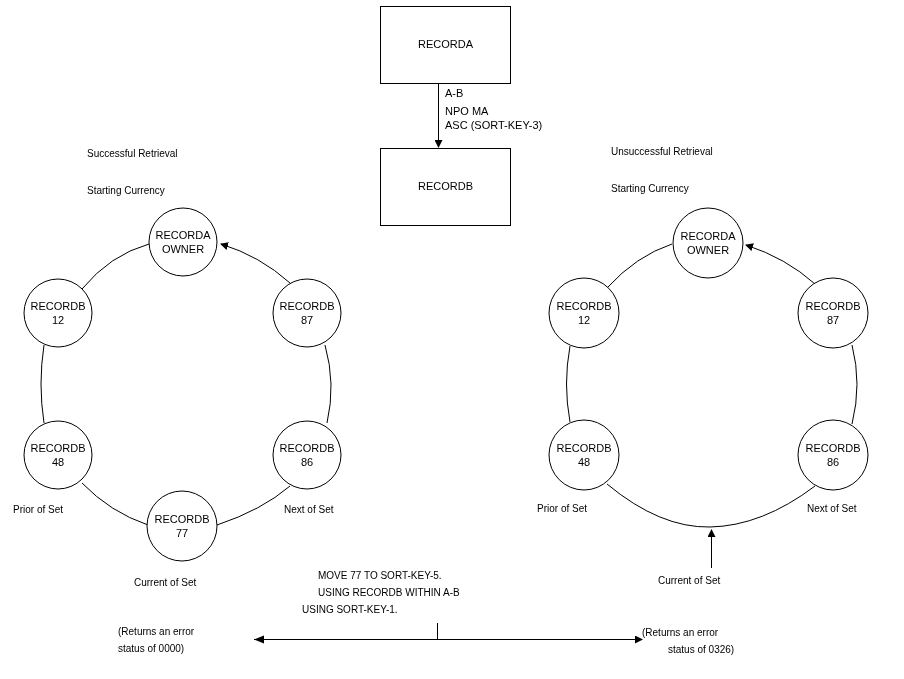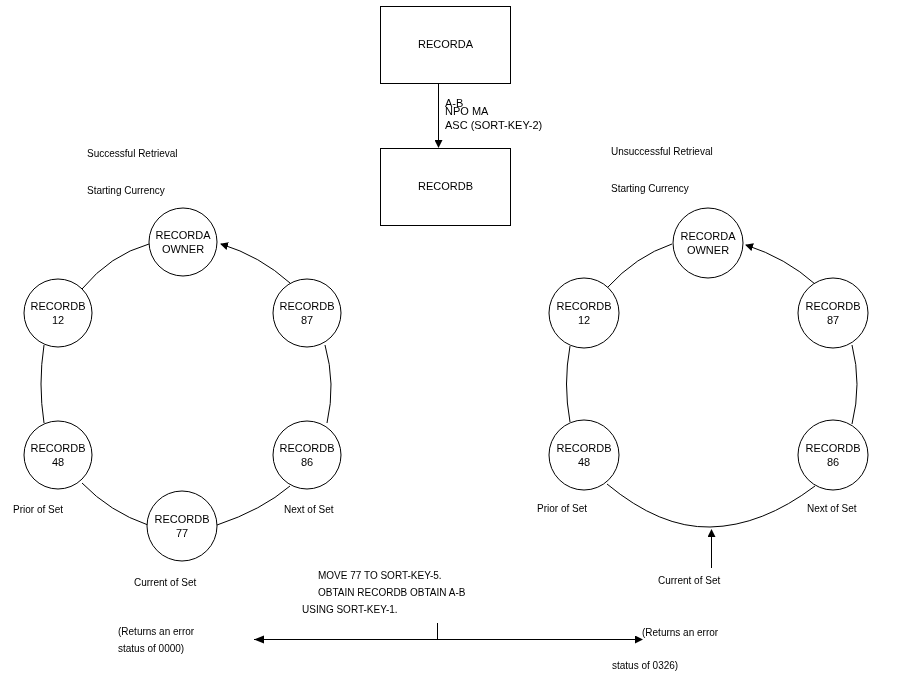--- a/index.html
+++ b/index.html
@@ -56,23 +56,23 @@
   <circle cx="584" cy="455" r="35" fill="#fff" stroke="#000"></circle>
   <circle cx="833" cy="455" r="35" fill="#fff" stroke="#000"></circle>
 
   <line x1="254" y1="639.5" x2="642" y2="639.5" stroke="#000" marker-start="url(#arrowheadL)" marker-end="url(#arrowhead)"></line>
   <path d="M254,639.5 L264,635.5 L264,643.5 Z" fill="#000"></path>
   <line x1="437.5" y1="623" x2="437.5" y2="639" stroke="#000"></line>
 </svg>
 
 <div class="box-text" style="left:380px; top:38px; width:131px;">RECORDA</div>
 <div class="box-text" style="left:380px; top:180px; width:131px;">RECORDB</div>
-<div class="lbl small" style="left:445px; top:96px; text-align:left;">A-B</div>
+<div class="lbl small" style="left:445px; top:86px; text-align:left;">A-B</div>
 <div class="lbl small" style="left:445px; top:104px; text-align:center;">NPO MA</div>
-<div class="lbl small" style="left:445px; top:118px; text-align:left;">ASC (SORT-KEY-2)</div>
+<div class="lbl small" style="left:445px; top:118px; text-align:left;">ASC (SORT-KEY-3)</div>
 
 <div class="lbl" style="left:87px; top:145px; width:200px;">Successful Retrieval</div>
 <div class="lbl" style="left:87px; top:182px; width:200px;">Starting Currency</div>
 
 <div class="node-text" style="left:149px; top:228px; width:68px;"><span>RECORDA</span><br><span>OWNER</span></div>
 <div class="node-text" style="left:24px; top:299px; width:68px;"><span>RECORDB</span><br><span>12</span></div>
 <div class="node-text" style="left:273px; top:299px; width:68px;"><span>RECORDB</span><br><span>87</span></div>
 <div class="node-text" style="left:24px; top:441px; width:68px;"><span>RECORDB</span><br><span>48</span></div>
 <div class="node-text" style="left:273px; top:441px; width:68px;"><span>RECORDB</span><br><span>86</span></div>
 <div class="node-text" style="left:148px; top:512px; width:68px;"><span>RECORDB</span><br><span>77</span></div>
@@ -89,17 +89,17 @@
 <div class="node-text" style="left:674px; top:229px; width:68px;"><span>RECORDA</span><br><span>OWNER</span></div>
 <div class="node-text" style="left:550px; top:299px; width:68px;"><span>RECORDB</span><br><span>12</span></div>
 <div class="node-text" style="left:799px; top:299px; width:68px;"><span>RECORDB</span><br><span>87</span></div>
 <div class="node-text" style="left:550px; top:441px; width:68px;"><span>RECORDB</span><br><span>48</span></div>
 <div class="node-text" style="left:799px; top:441px; width:68px;"><span>RECORDB</span><br><span>86</span></div>
 
 <div class="lbl" style="left:537px; top:500px;">Prior of Set</div>
 <div class="lbl" style="left:807px; top:500px;">Next of Set</div>
 <div class="lbl" style="left:658px; top:572px;">Current of Set</div>
 <div class="lbl" style="left:642px; top:624px; width:140px;">(Returns an error</div>
-<div class="lbl" style="left:612px; top:641px; width:140px;margin-top:16px;">status of 0326)</div>
+<div class="lbl" style="left:668px; top:641px; width:140px;">status of 0326)</div>
 
 <div class="lbl" style="left:318px; top:567px; width:240px;">MOVE 77 TO SORT-KEY-5.</div>
-<div class="lbl" style="left:318px; top:584px; width:240px;">OBTAIN RECORDB OBTAIN A-B</div>
+<div class="lbl" style="left:318px; top:584px; width:240px;">USING RECORDB WITHIN A-B</div>
 <div class="lbl" style="left:302px; top:601px; width:240px;">USING SORT-KEY-1.</div>
 
 </body></html>

